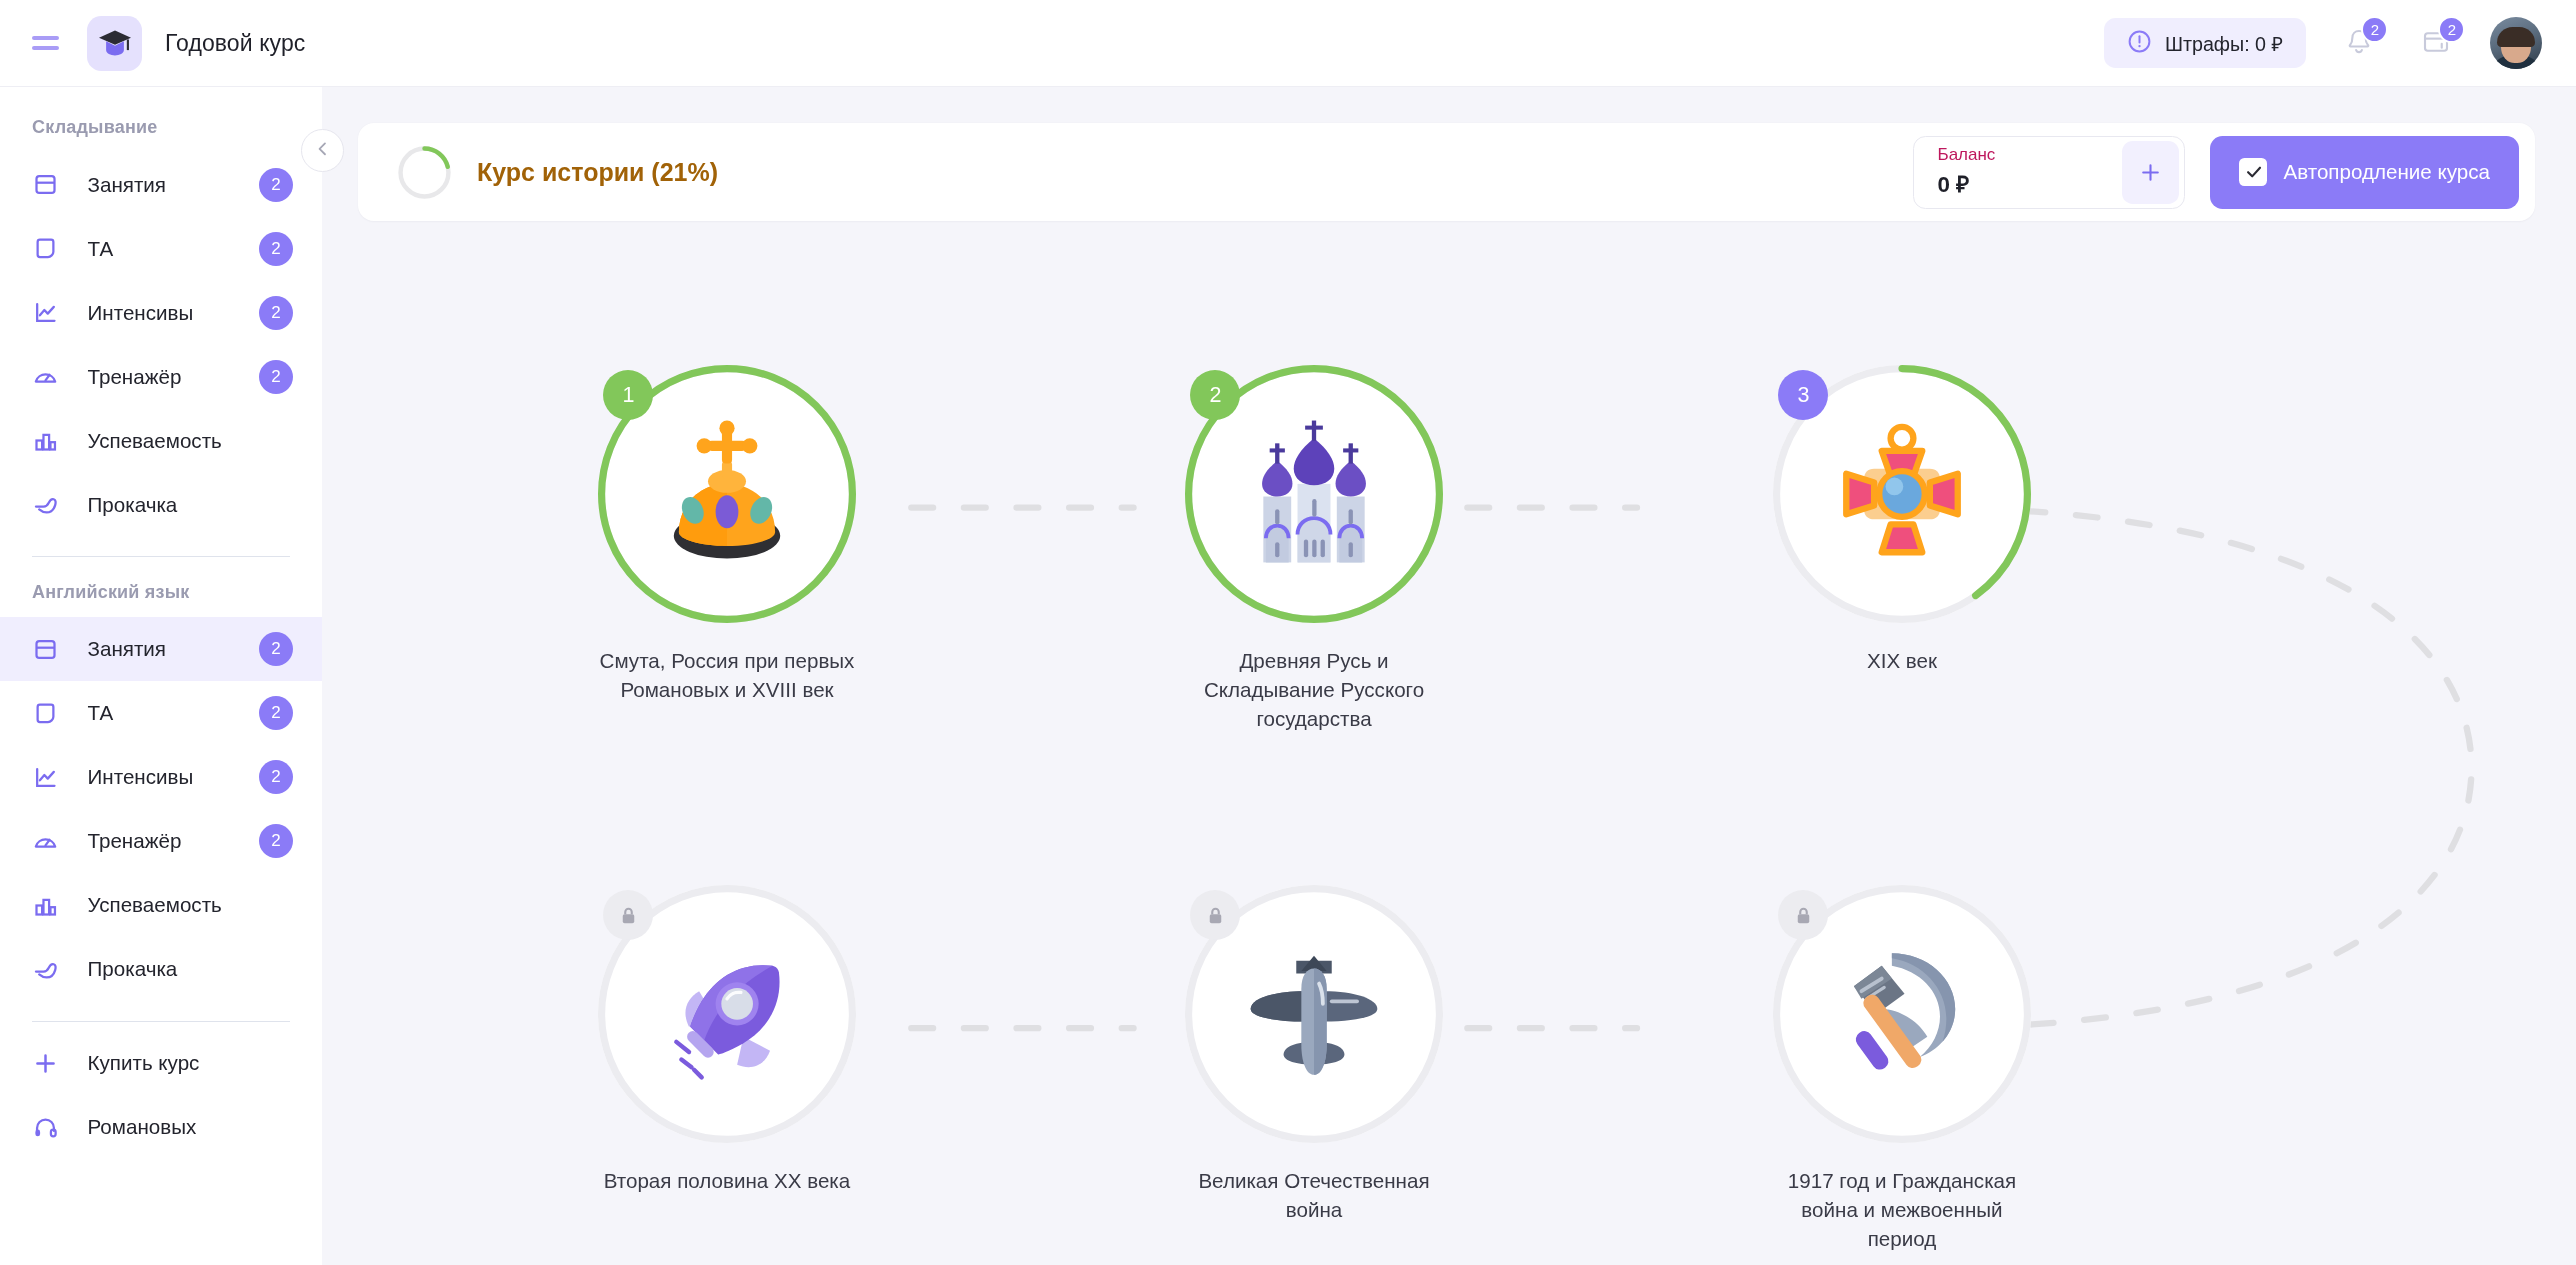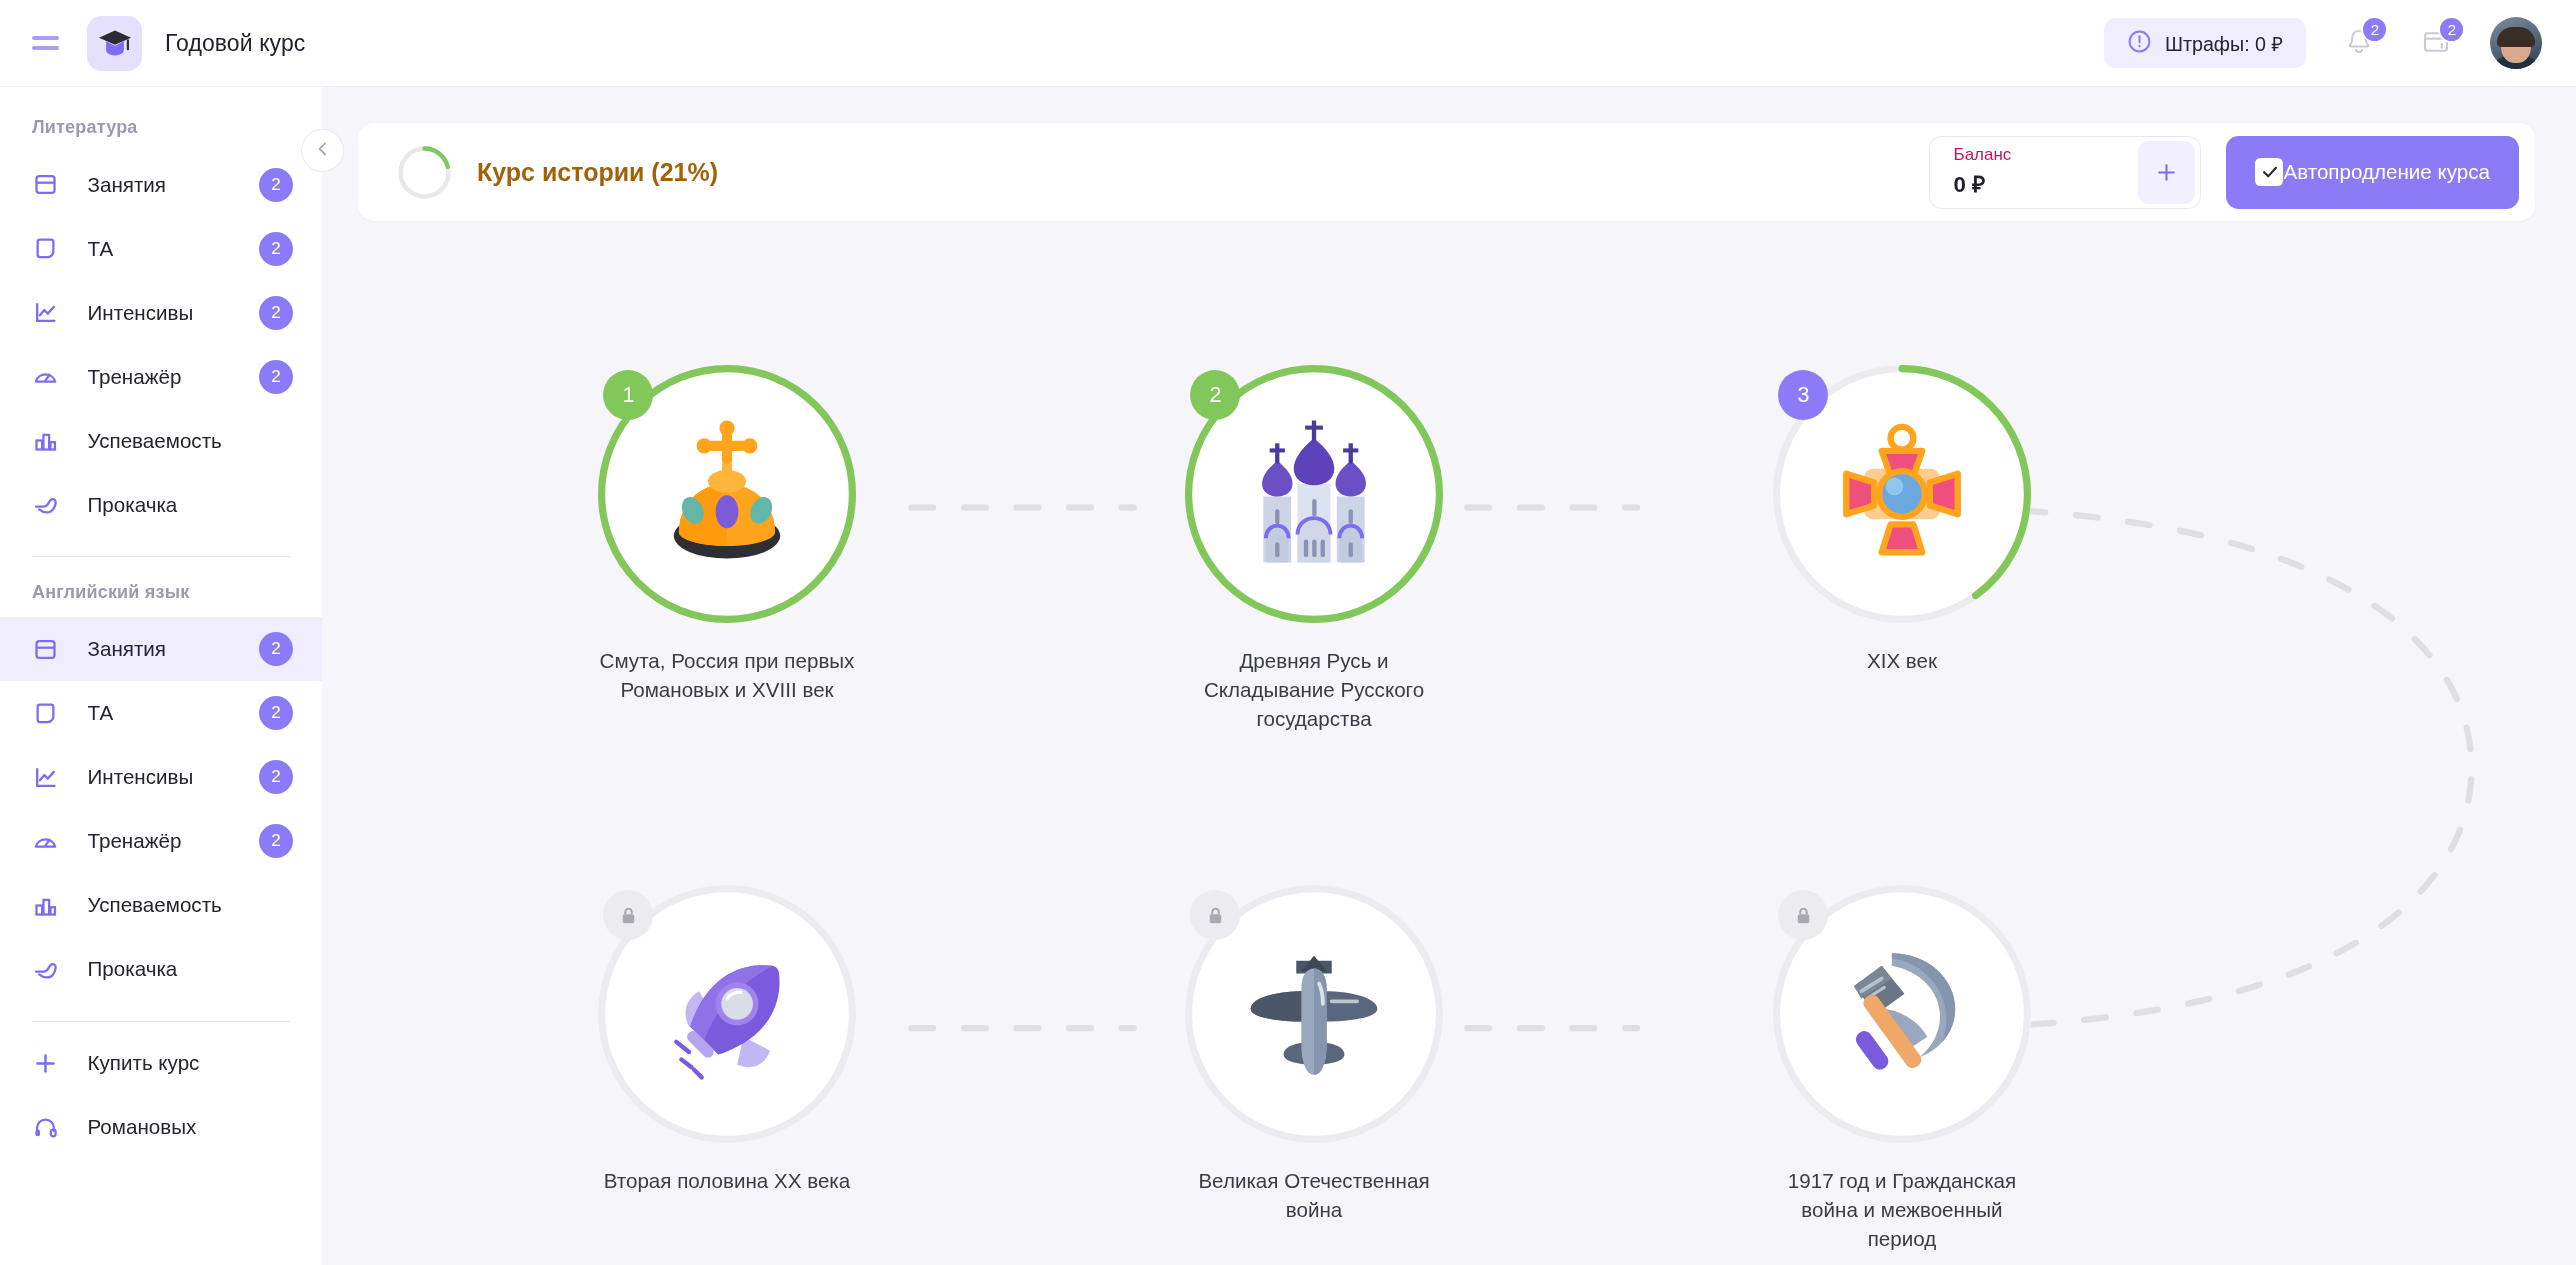--- a/index.html
+++ b/index.html
@@ -79,21 +79,21 @@
   .topcard-spacer { flex: 1; }
   .balance-card { width: 272px; height: 73px; border: 0.9px solid #e8e8f0; border-radius: 12.5px;
     display: flex; align-items: center; padding-left: 23px; margin-right: 25px; }
   .balance-label { font-size: 17px; color: #be185d; }
   .balance-value { font-size: 22.4px; color: #1f2029; font-weight: bold; margin-top: 3.6px; }
   .balance-texts { flex: 1; }
   .plus-btn { width: 57px; height: 63px; background: #f2f0fe; border-radius: 10.7px;
     display: flex; align-items: center; justify-content: center; margin-right: 5.4px;
     cursor: pointer; font-size: 30px; color: #7b6cf0; font-weight: 300; line-height: 1; }
   .autorenew-btn { background: #8b7bf7; border-radius: 12.5px; height: 73px; display: flex;
-    align-items: center; padding: 0 29px; cursor: pointer; }
+    align-items: center; gap: 16px; padding: 0 29px; cursor: pointer; }
   .cbx { width: 28px; height: 28px; background: #fff; border-radius: 5.4px;
     display: flex; align-items: center; justify-content: center; }
   .autorenew-label { font-size: 20.6px; color: #fff; white-space: nowrap; }
 
   
   .map { position: relative; margin-top: 47px; height: 939px; }
   .map-svg { position: absolute; left: 0; top: 0; width: 100%; height: 939px;
     pointer-events: none; }
   .node { position: absolute; width: 258px; display: flex; flex-direction: column;
     align-items: center; cursor: pointer; }
@@ -169,21 +169,21 @@
       <div class="shoulder"></div>
       <div class="face"></div>
       <div class="hair"></div>
     </div>
   </div>
 
   <div class="body-row">
 
     <div class="sidebar">
 
-      <div class="side-section-title">Литература</div>
+      <div class="side-section-title">Складывание</div>
 
       <div class="side-item">
         <span class="side-icon">
           <svg width="27" height="27" viewBox="0 0 24 24">
               <rect x="4" y="4.5" width="16" height="15" rx="2.4" fill="none" stroke="#7b6cf0" stroke-width="2"></rect>
               <path d="M4 10.4 H20" stroke="#7b6cf0" stroke-width="2"></path>
             </svg>
         </span>
         <span class="side-label">Занятия</span>
         <span class="side-badge">2</span>

